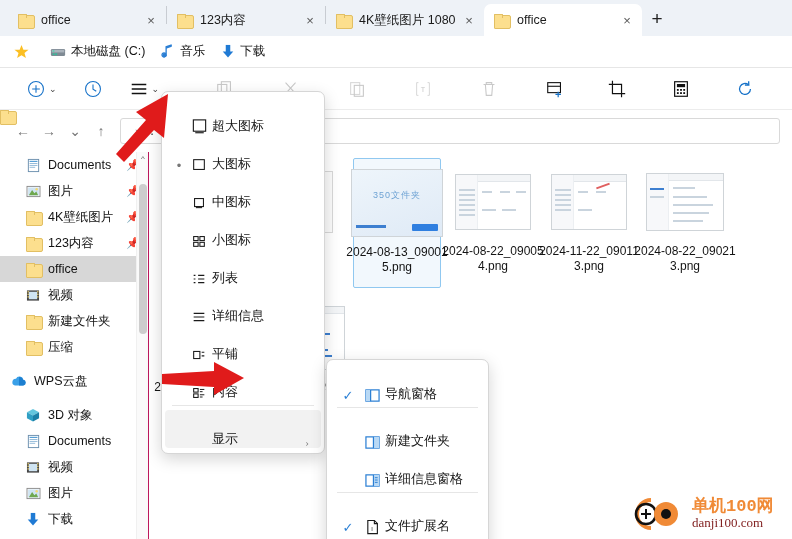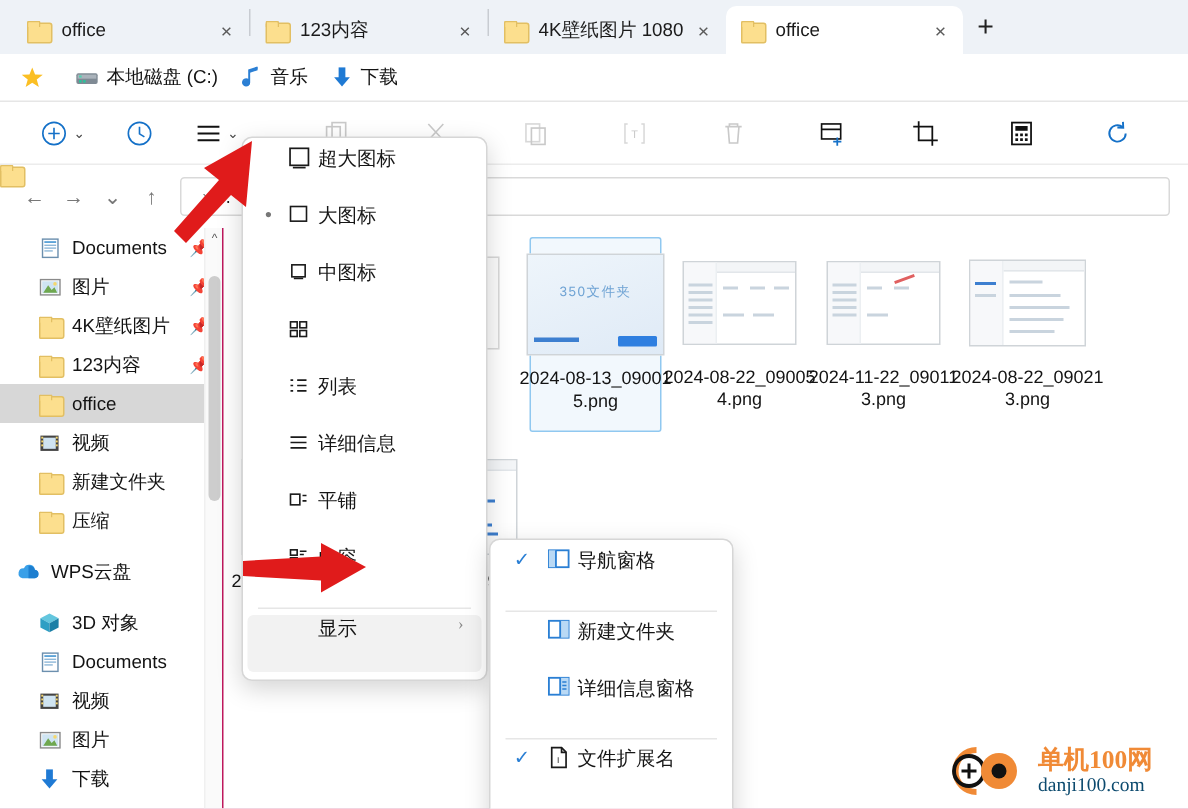--- a/index.html
+++ b/index.html
@@ -169,39 +169,39 @@
   
   .menu {
     position:absolute; background:#ffffff;
     border:1px solid #d6d6d6; border-radius:7px;
     box-shadow:0 5px 16px rgba(0,0,0,.17);
     padding:5px 0;
   }
   #view-menu { left:161px; top:91px; width:164px; }
   #show-menu { left:326px; top:359px; width:163px; }
   .mi {
-    height:38px; display:flex; align-items:flex-start; font-size:13px; color:#161616;
+    height:38px; display:flex; align-items:flex-end; font-size:13px; color:#161616;
     padding-left:10px; position:relative;
   }
   .mi .bullet { width:14px; flex:none; text-align:center; color:#777; font-size:13px; }
   .mi .check  { width:22px; flex:none; text-align:center; color:#2a7fd4; font-size:13px; }
   .mi .micon  { width:26px; flex:none; display:flex; align-items:center; justify-content:center; }
   .mi .mlabel { flex:1; }
   .mi .chev   { color:#888; font-size:11px; margin-right:12px; }
   .mi.highlight { background:#f2f2f2; border-radius:4px; margin:0 3px; padding-left:7px;font-family:Liberation Serif, serif;}
   .msep { height:1px; background:#e6e6e6; margin:4px 10px; }
 
   
   .arrow-red { position:absolute; }
 
   
   .wm { position:absolute; left:624px; top:494px; display:flex; align-items:center; }
   .wm-txt { margin-left:6px; line-height:1.05; }
-  .wm-txt .l1 { color:#f08a36; font-size:17px; font-weight:bold; font-family:Liberation Serif, serif;}
-  .wm-txt .l2 { color:#0c4a6e; font-size:13px; font-family:"Liberation Serif", serif;}
+  .wm-txt .l1 { color:#f08a36; font-size:17px; font-weight:bold; font-family:Liberation Mono, monospace;}
+  .wm-txt .l2 { color:#7f1d1d; font-size:13px; font-family:"Liberation Serif", serif;}
 </style>
 </head>
 <body>
 
 <div class="tabbar">
   <div class="tab">
     <span class="folder-ico"></span>
     <span class="tab-label">office</span>
     <span class="tab-close">×</span>
   </div>
@@ -704,20 +704,21 @@
     <span class="micon">
         <svg width="16" height="16" viewBox="0 0 18 18">
           <g fill="none" stroke="#1a1a1a" stroke-width="1.2">
             <rect x="3" y="4" width="5" height="4.5"></rect>
             <rect x="10" y="4" width="5" height="4.5"></rect>
             <rect x="3" y="10.5" width="5" height="4.5"></rect>
             <rect x="10" y="10.5" width="5" height="4.5"></rect>
           </g>
         </svg>
       </span>
+    <span class="mlabel">小图标</span>
   </div>
   <div class="mi">
     <span class="bullet"></span>
     <span class="micon">
         <svg width="16" height="16" viewBox="0 0 18 18">
           <g stroke="#1a1a1a" stroke-width="1.3">
             <path d="M3 5h2M3 9h2M3 13h2M8 5h7M8 9h7M8 13h7"></path>
           </g>
         </svg>
       </span>

